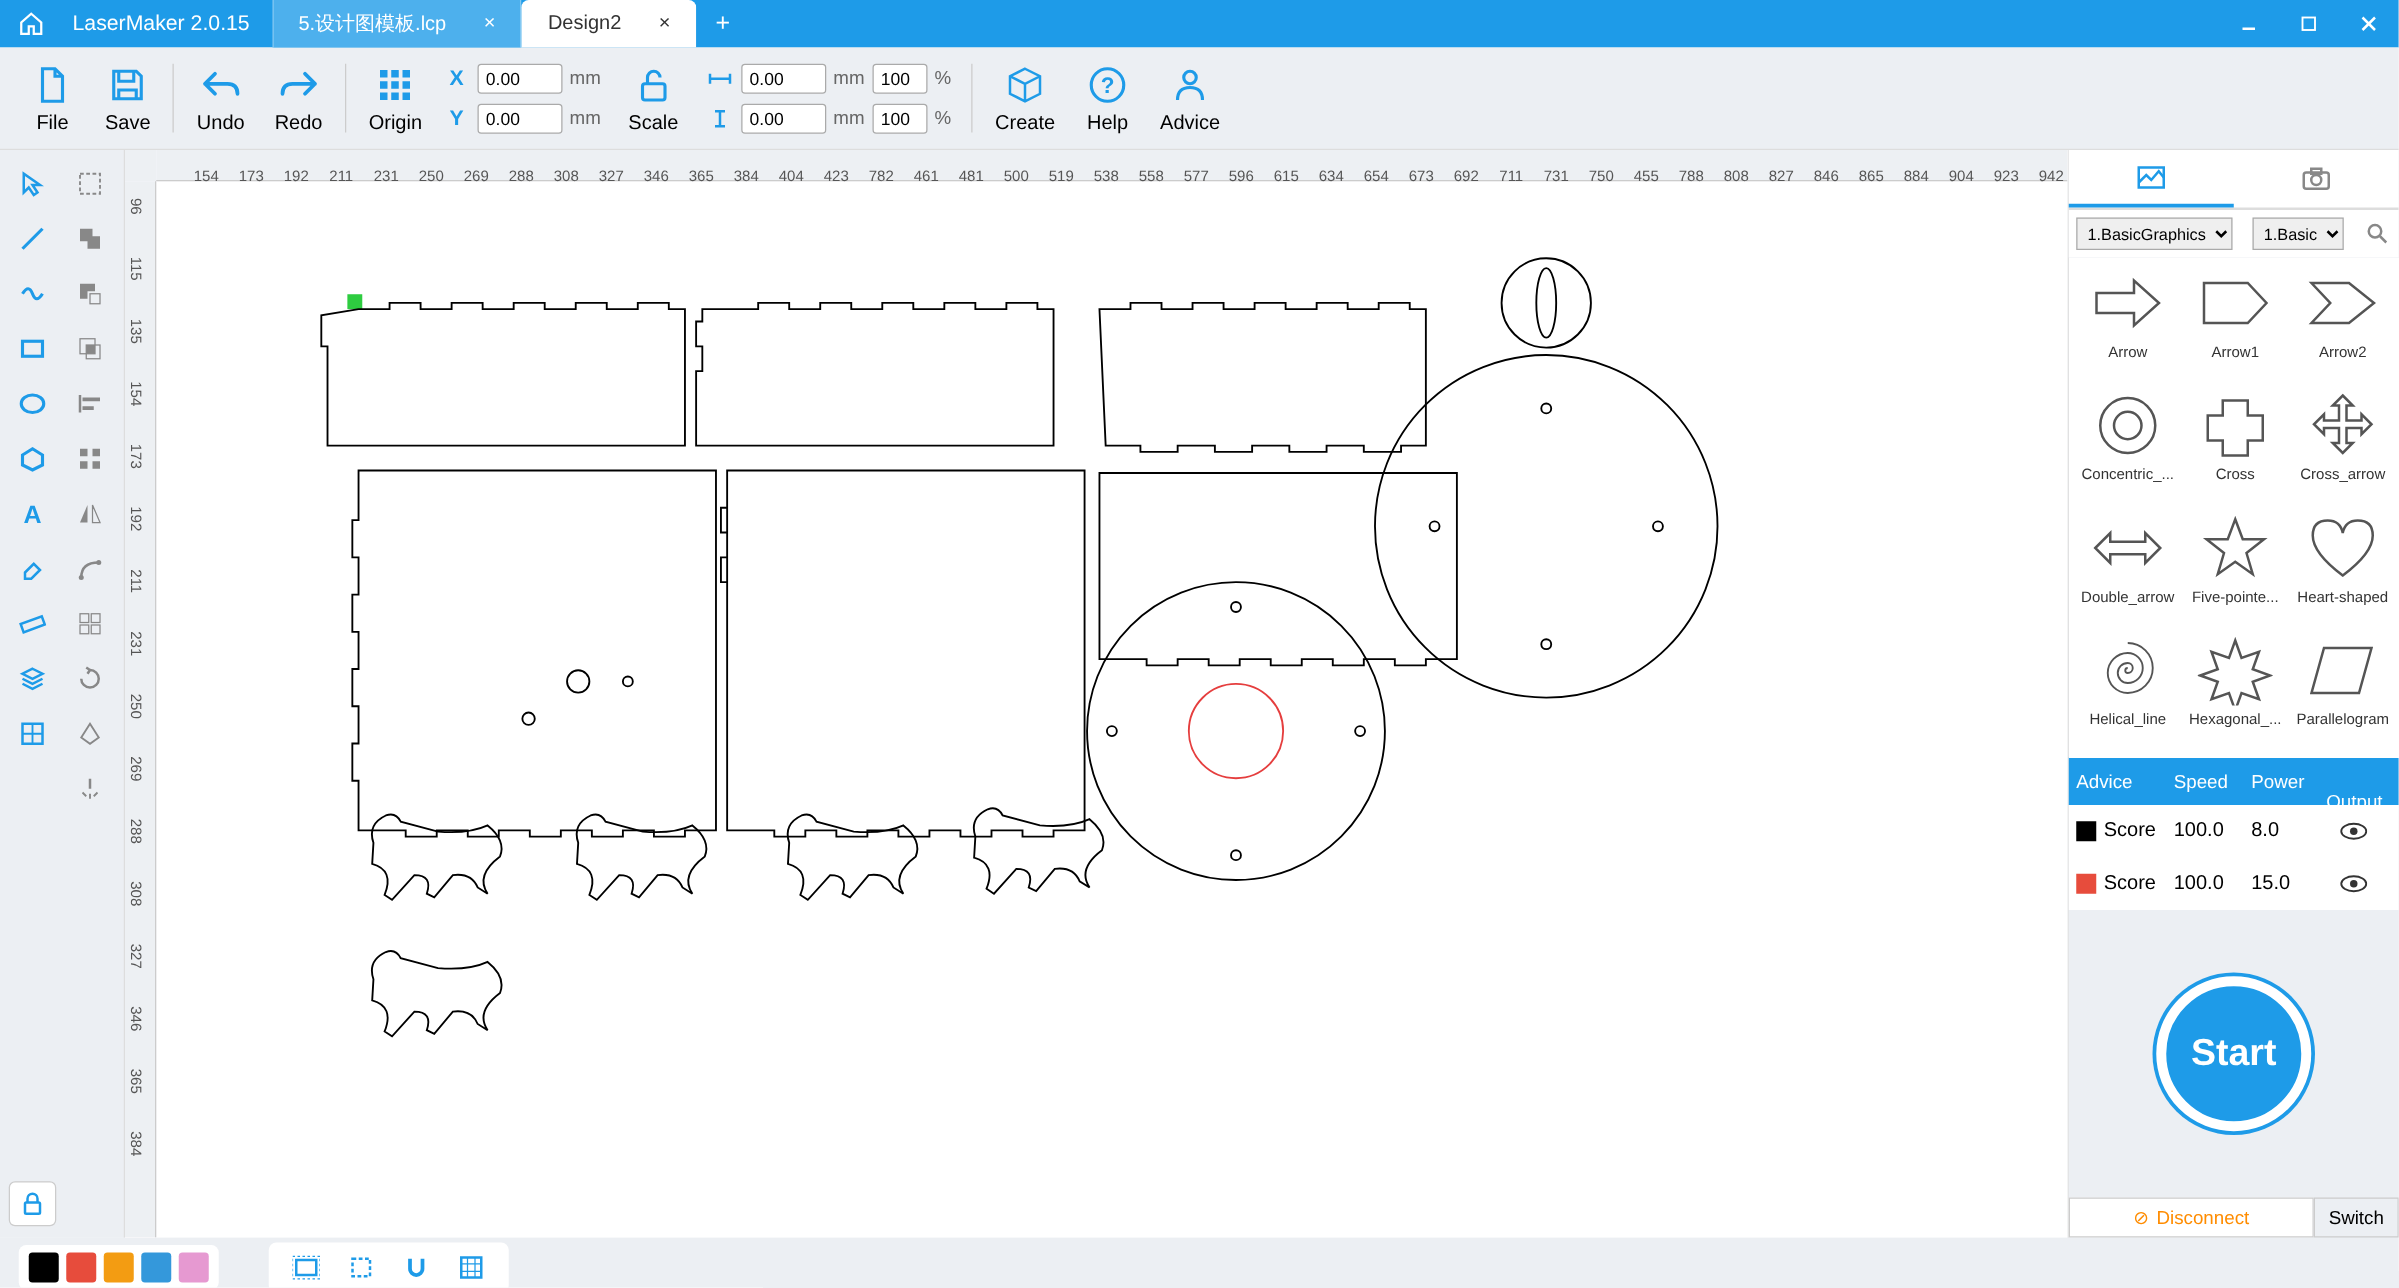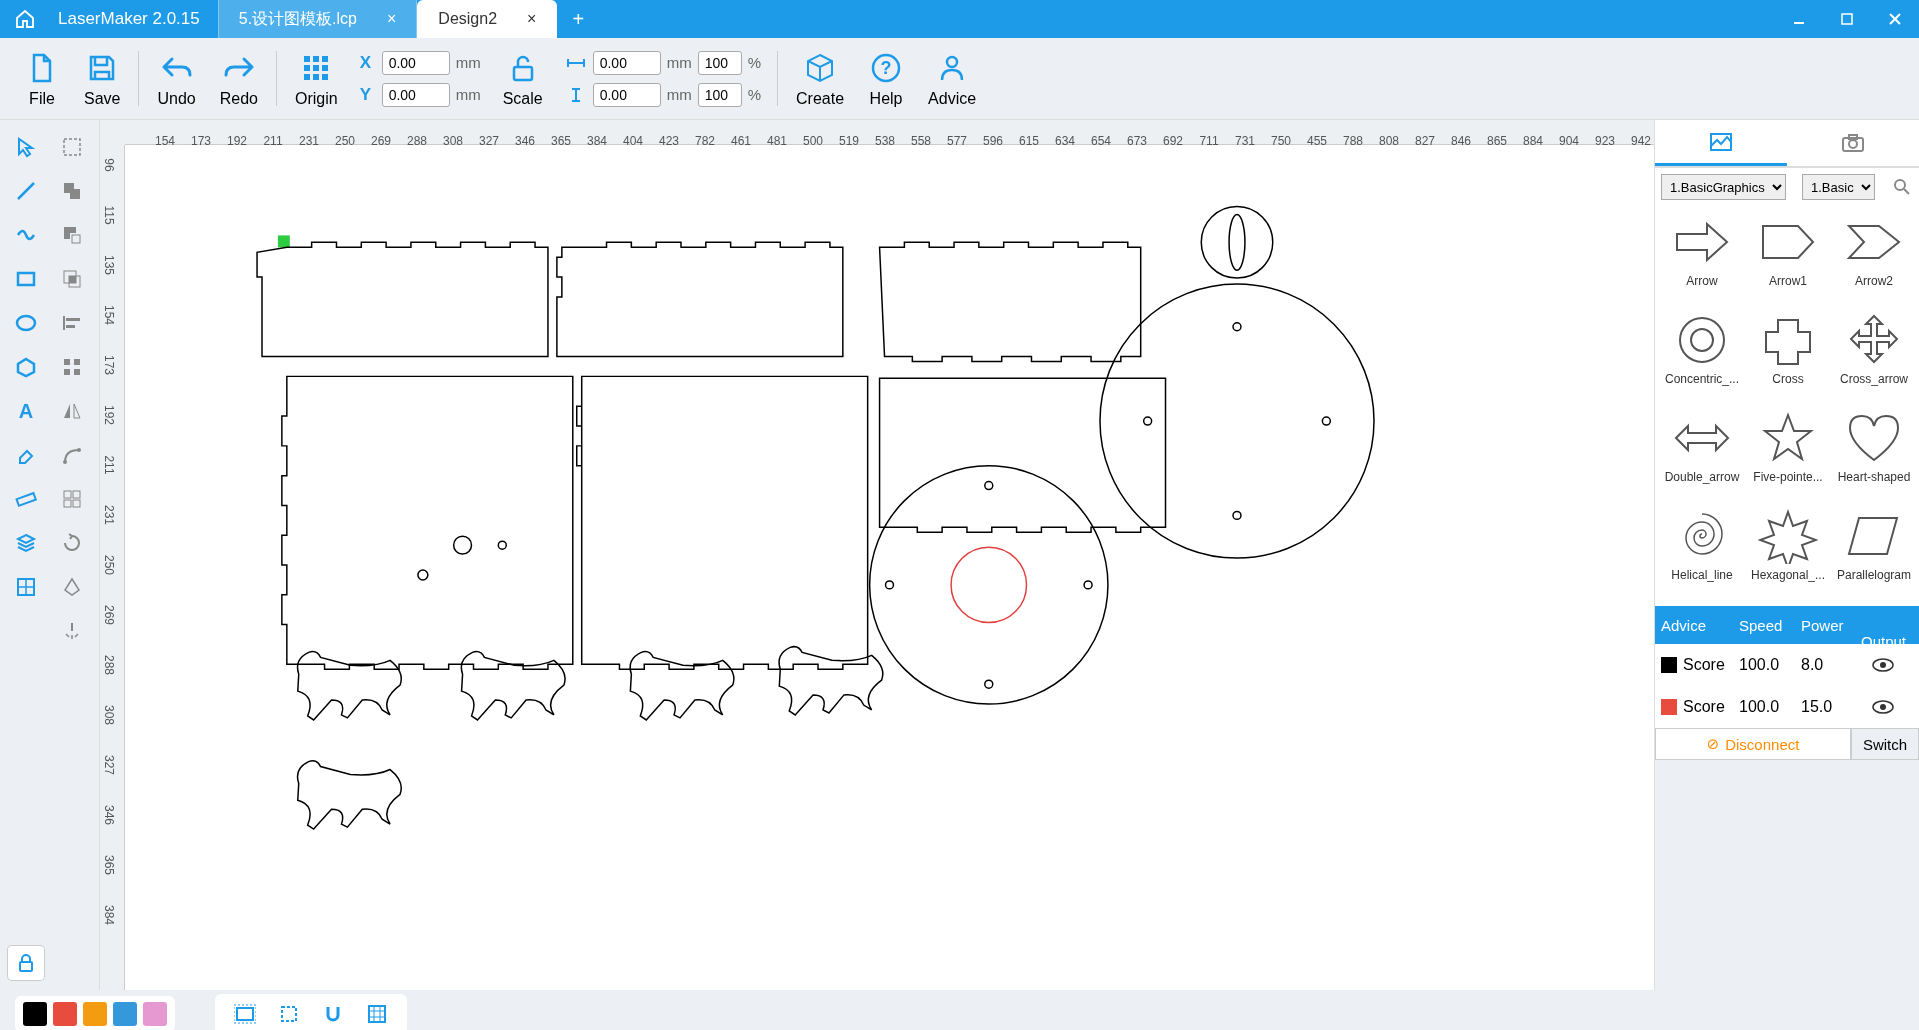--- a/index.html
+++ b/index.html
@@ -701,20 +701,23 @@
             <div class="rp-td p">15.0</div>
             <div class="rp-td o">
               <svg width="22" height="16">
                 <ellipse cx="11" cy="8" rx="10" ry="6" fill="none" stroke="#333" stroke-width="1.5"></ellipse>
                 <circle cx="11" cy="8" r="3" fill="#333"></circle>
               </svg>
             </div>
           </div>
         </div>
     </div>
+    <div class="rp-start-area">
+      <div class="start-btn">Start</div>
+    </div>
     <div class="rp-bottom">
       <div class="rp-disconnect">
         <span>⊘</span>
         <span>Disconnect</span>
       </div>
       <div class="rp-switch">Switch</div>
     </div>
   </div>
 </div>
 

